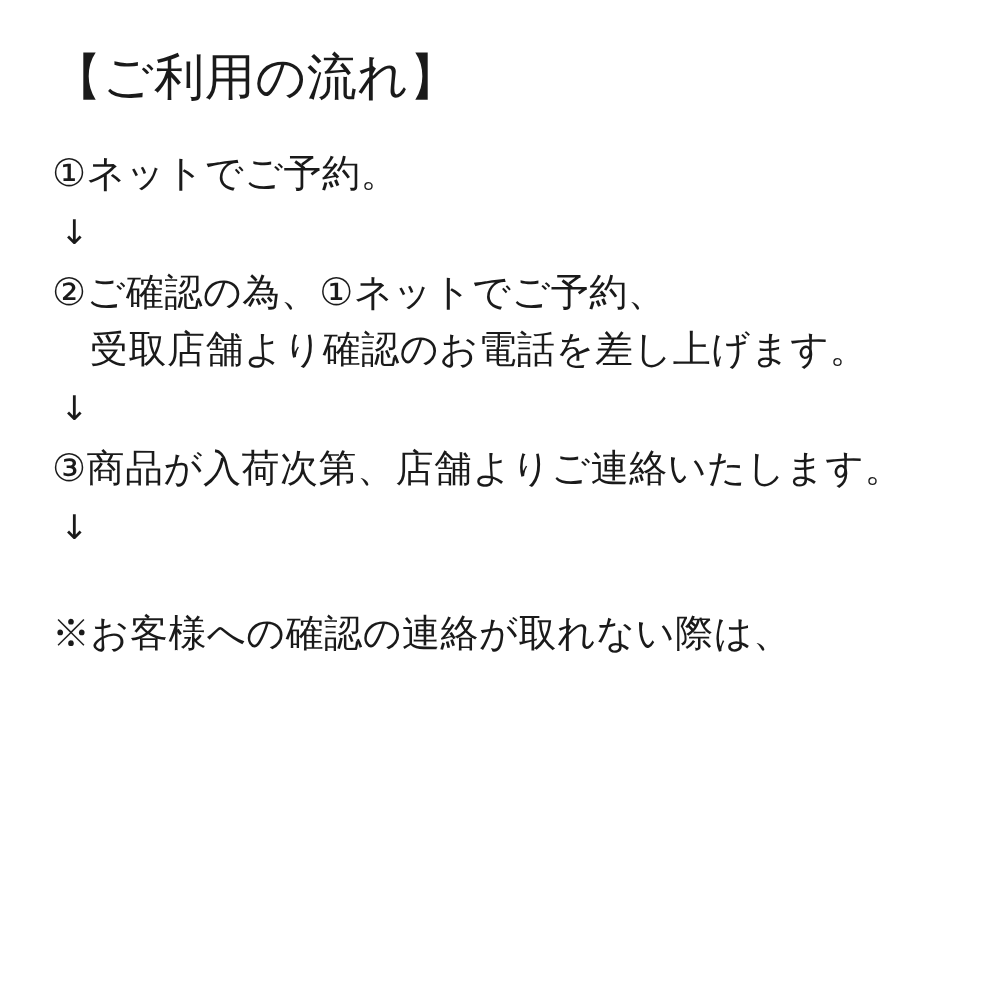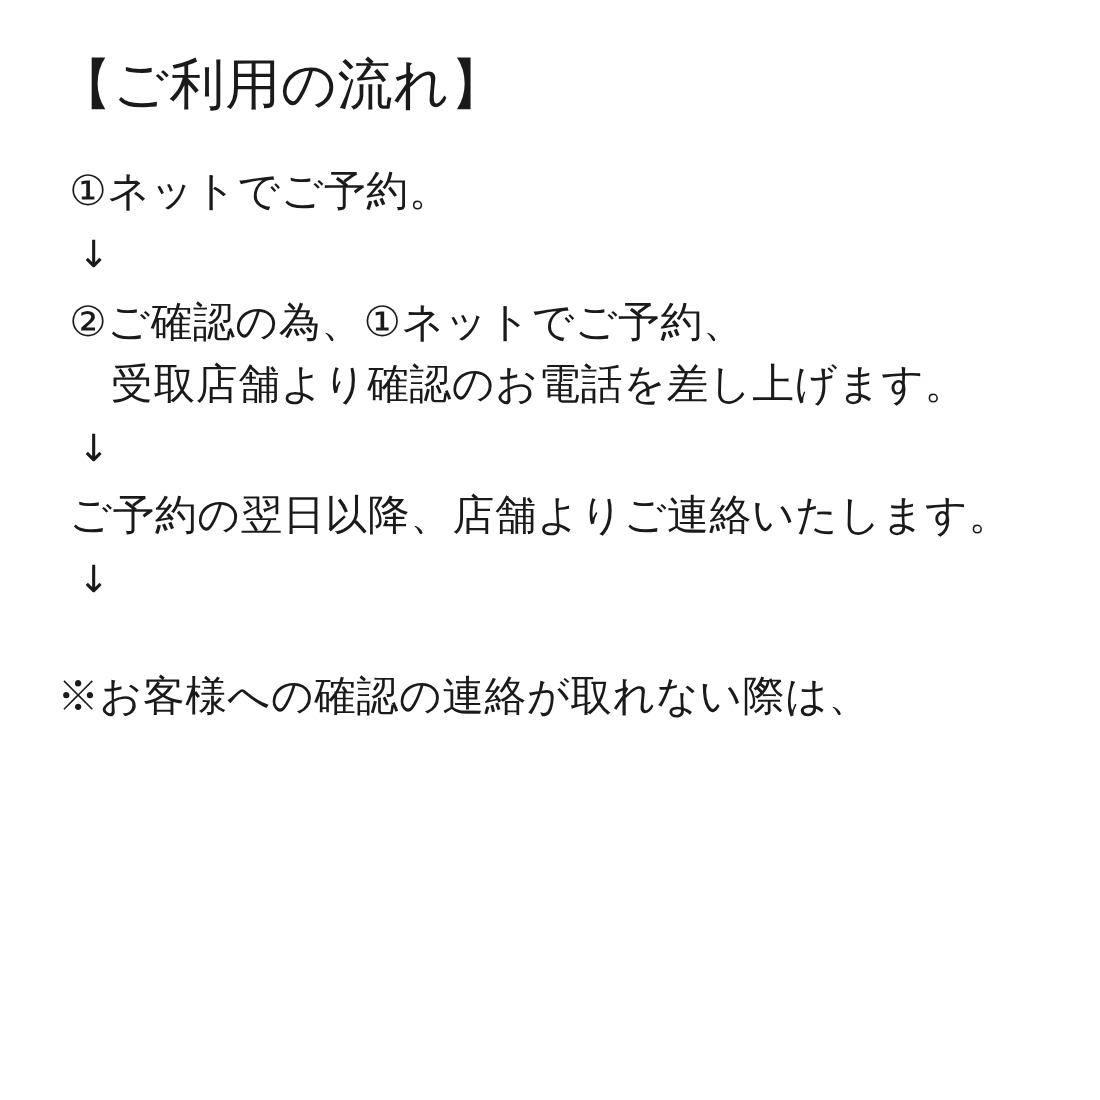--- a/index.html
+++ b/index.html
@@ -27,21 +27,21 @@
   .title {
     font-size: 50px;
     line-height: 1.0;
     font-weight: 400;
     letter-spacing: 0.5px;
     margin: 0 0 48px 0;
     white-space: nowrap;
   }
 
   .steps {
-    margin: 11px;
+    margin: 0;
     padding: 0;
     list-style: none;
   }
 
   .step {
     font-size: 38px;
     line-height: 1.25;
     letter-spacing: 0.5px;
     margin: 0 0 6px 0;
     white-space: nowrap;
@@ -94,21 +94,21 @@
 
   <div class="steps">
 
     <p class="step">①ネットでご予約。</p>
     <p class="arrow">↓</p>
 
     <p class="step">②ご確認の為、①ネットでご予約、</p>
     <p class="step-cont">受取店舗より確認のお電話を差し上げます。</p>
     <p class="arrow">↓</p>
 
-    <p class="step">ご予約の翌日以降、店舗よりご連絡いたします。</p>
+    <p class="step">③商品が入荷次第、店舗よりご連絡いたします。</p>
     <p class="arrow">↓</p>
 
 
   </div>
 
   <div class="note-block">
     <p class="note">※お客様への確認の連絡が取れない際は、</p>
   </div>
 
 </div>

